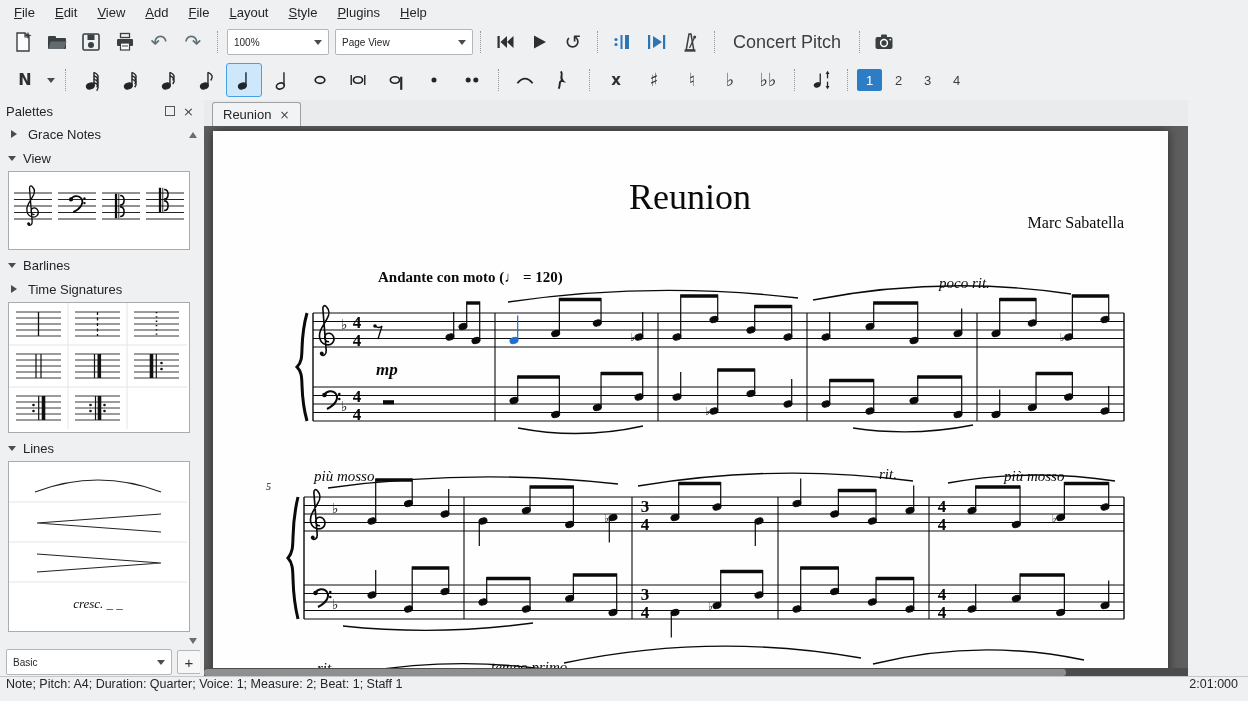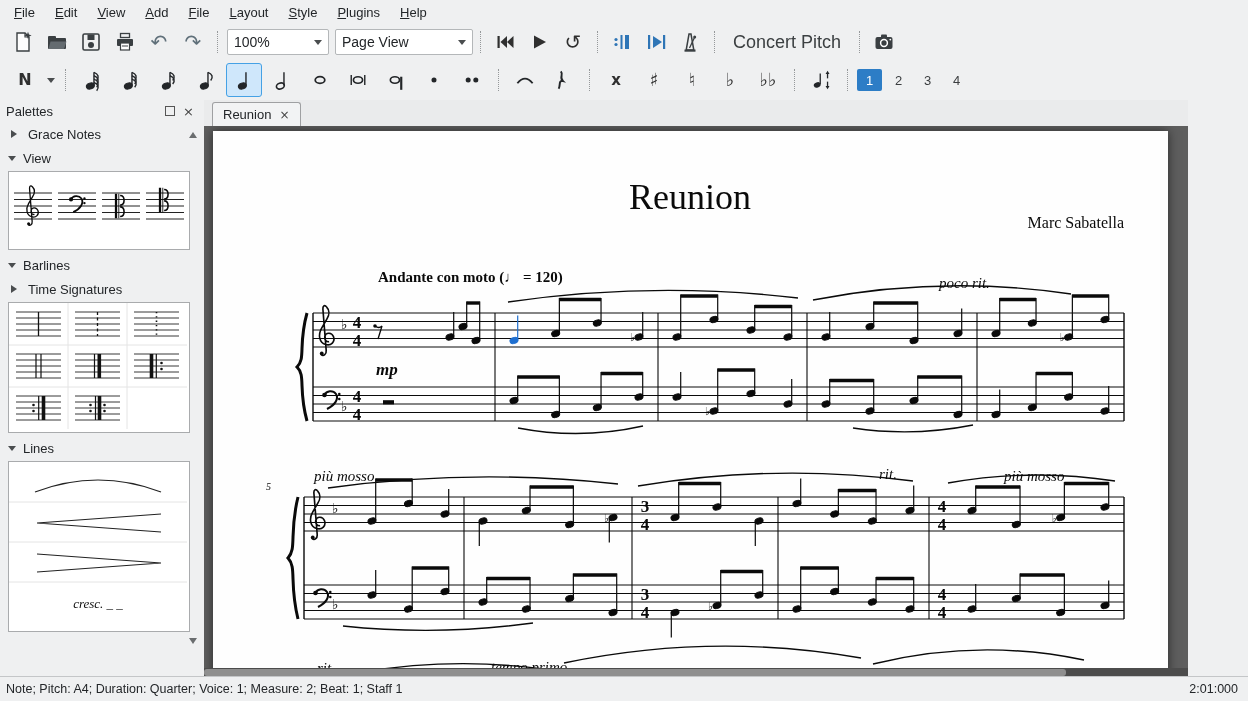--- a/index.html
+++ b/index.html
@@ -19,21 +19,21 @@
   #toolbar2{top:60px;height:40px}
   .tbtn{height:30px;min-width:32px;display:flex;align-items:center;justify-content:center;
         border:1px solid transparent;border-radius:3px;background:transparent;cursor:default}
   .sep{height:22px;border-left:1px dotted #95989a;margin:0 7px}
   .glyph{font-family:"DejaVu Sans",sans-serif;font-size:18px;color:#2f2f2f;line-height:1}
   .g-undo,.g-redo{font-size:20px;color:#60707a}
   .g-loop{font-size:20px;color:#2f2f2f}
   .g-n{font-weight:bold;font-size:16px;color:#2f2f2f}
   .g-x{font-weight:bold;font-size:15px}
   .combo{display:flex;align-items:center;gap:22px;height:24px;background:#fff;
-         border:1px solid #b4b7b9;border-radius:2px;padding:0 6px;font-size:14px}
+         border:1px solid #b4b7b9;border-radius:2px;padding:0 6px;font-size:10px}
   .cb-arrow{width:0;height:0;border:4px solid transparent;border-top:5px solid #4a4d4f;margin-top:4px}
   #zoom-combo{width:88px;margin-left:2px}
   #view-combo{width:124px;margin-left:6px}
   .combo .cb-label{flex:1}
   .concert{padding:0 10px;color:#3c4042;font-size:18px}
 
   .nbtn{height:32px;min-width:34px;display:flex;align-items:center;justify-content:center;
         border:1px solid transparent;border-radius:3px;margin:0 1px}
   .nbtn.sel{background:#cfe7fb;border-color:#45a1e5}
   .vbtn{width:25px;height:22px;display:flex;align-items:center;justify-content:center;
@@ -80,21 +80,21 @@
   .t-expr{font:italic 15px "Liberation Serif","DejaVu Serif",serif}
   .t-dyn{font:italic bold 17px "Liberation Serif","DejaVu Serif",serif}
   .t-mnum{font:italic 10px "Liberation Serif","DejaVu Serif",serif}
   .ts{font:bold 17px "Liberation Serif","DejaVu Serif",serif;text-anchor:middle}
   .acc{font:14px "DejaVu Sans",sans-serif}
   .acc2{font:11px "DejaVu Sans",sans-serif}
   .pal-cresc{font:italic 13px "Liberation Serif","DejaVu Serif",serif;text-anchor:middle;fill:#111}
 
   
   #statusbar{position:absolute;left:0;bottom:0;width:1248px;height:24px;background:#eff0f1;
-             border-top:1px solid #c4c6c8;display:flex;align-items:center;font-size:12.5px}
+             border-top:1px solid #c4c6c8;display:flex;font-size:12.5px}
   #statusbar .left{padding-left:6px}
   #statusbar .right{position:absolute;right:10px}
 </style>
 </head>
 <body>
 
 <div class="menubar">
   <span class="menu-item">File</span>
   <span class="menu-item">Edit</span>
   <span class="menu-item">View</span>
@@ -467,20 +467,27 @@
         <line x1="0" y1="120" x2="178" y2="120" stroke="#e4e4e4" stroke-width="1"></line>
         <path d="M26,30 Q89,6 152,30" fill="none" stroke="#222" stroke-width="1.2"></path>
         <path d="M152,52 L28,61 L152,70" fill="none" stroke="#222" stroke-width="1.1"></path>
         <path d="M28,92 L152,101 L28,110" fill="none" stroke="#222" stroke-width="1.1"></path>
       </svg>
   </div>
 
   <span class="scr scr-up"></span>
   <span class="scr scr-dn"></span>
 
+  <div class="pal-bottom">
+    <div class="combo" id="preset-combo">
+      <span class="cb-label">Basic</span>
+      <span class="cb-arrow"></span>
+    </div>
+    <div class="plus-btn">+</div>
+  </div>
 </div>
 
 <div id="main">
   <div id="tabbar">
     <div class="tab">
       <span>Reunion</span>
       <span class="tab-close">×</span>
     </div>
   </div>
   <div id="canvas">

